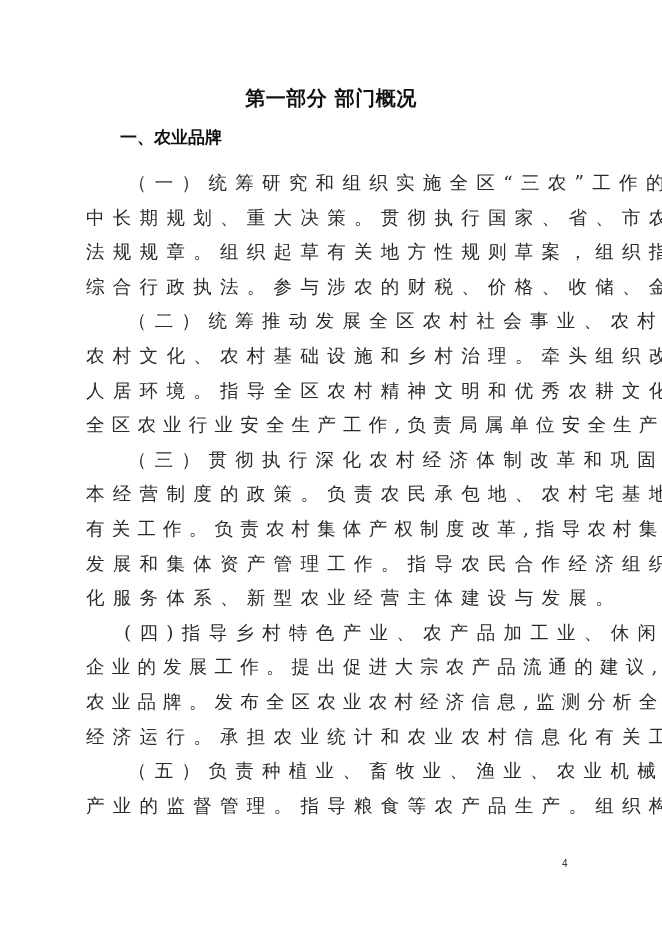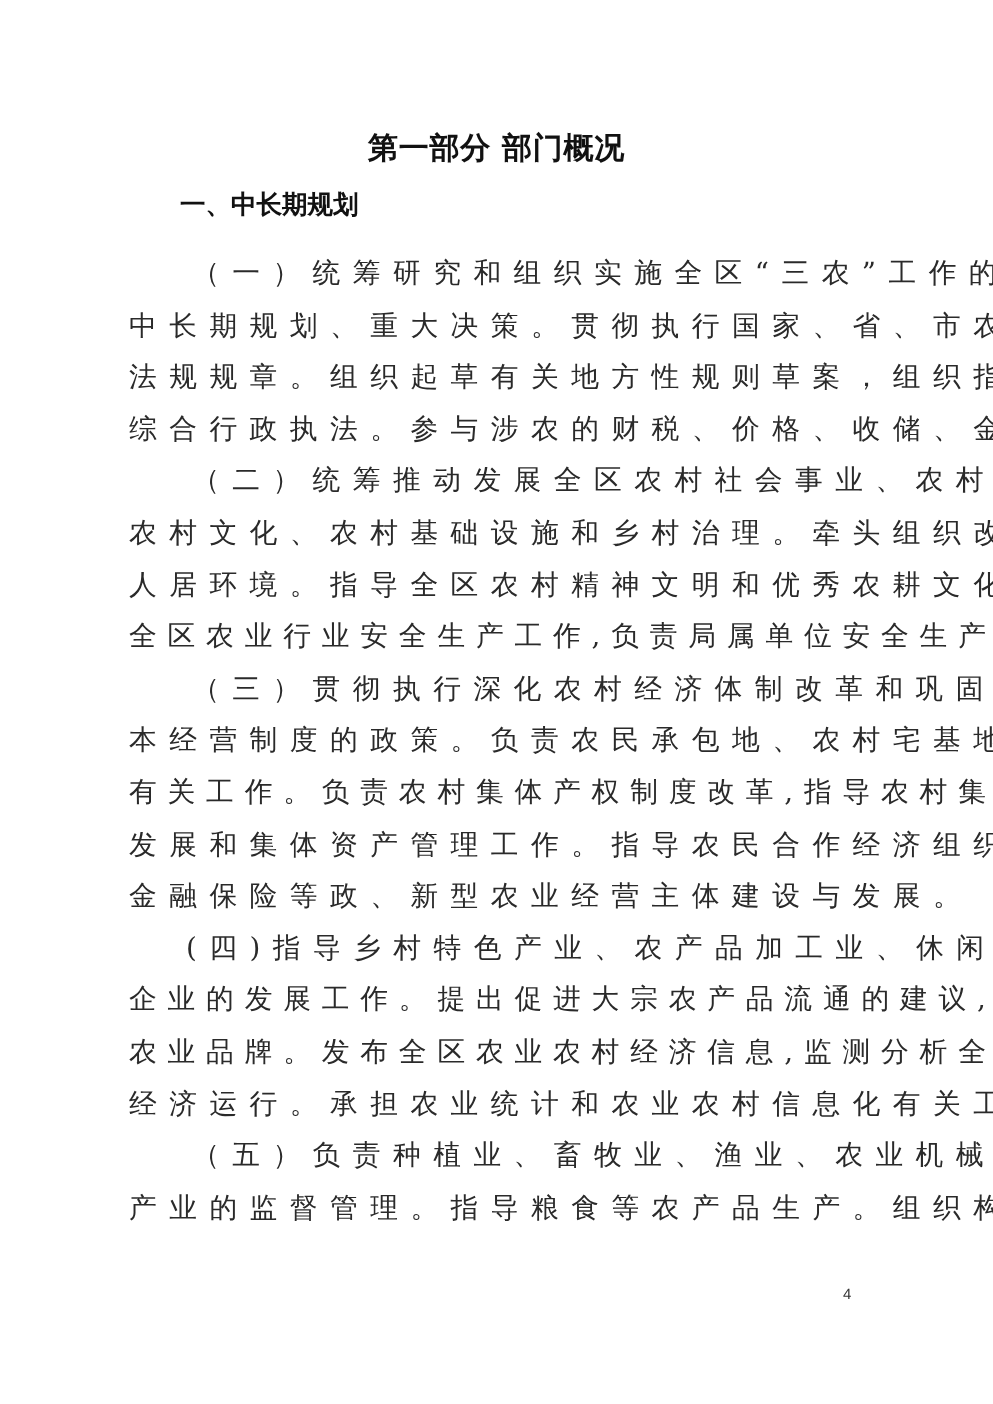--- a/index.html
+++ b/index.html
@@ -81,21 +81,21 @@
       color: #333;
     }
   </style>
 </head>
 <body>
 
 <div class="page">
 
   <div class="title">第一部分  部门概况</div>
 
-  <div class="section-heading">一、中长期规划</div>
+  <div class="section-heading">一、农业品牌</div>
 
   <div class="body-text">
 
     <div class="para">
       <span class="line indent">（一）统筹研究和组织实施全区“三农”工作的发展战略、</span>
       <span class="line">中长期规划、重大决策。贯彻执行国家、省、市农业农村法律</span>
       <span class="line">法规规章。组织起草有关地方性规则草案，组织指导全区农业</span>
       <span class="line">综合行政执法。参与涉农的财税、价格、收储、金融保险等政</span>
     </div>
 
@@ -104,21 +104,21 @@
       <span class="line">农村文化、农村基础设施和乡村治理。牵头组织改善全区农村</span>
       <span class="line">人居环境。指导全区农村精神文明和优秀农耕文化建设。指导</span>
       <span class="line tight">全区农业行业安全生产工作,负责局属单位安全生产工作。</span>
     </div>
 
     <div class="para">
       <span class="line indent">（三）贯彻执行深化农村经济体制改革和巩固完善农村基</span>
       <span class="line">本经营制度的政策。负责农民承包地、农村宅基地改革和管理</span>
       <span class="line tight">有关工作。负责农村集体产权制度改革,指导农村集体经济组织</span>
       <span class="line">发展和集体资产管理工作。指导农民合作经济组织、农业社会</span>
-      <span class="line">金融保险等政、新型农业经营主体建设与发展。</span>
+      <span class="line">化服务体系、新型农业经营主体建设与发展。</span>
     </div>
 
     <div class="para">
       <span class="line indent-small">(四)指导乡村特色产业、农产品加工业、休闲农业和乡镇</span>
       <span class="line tight">企业的发展工作。提出促进大宗农产品流通的建议,培育、保护</span>
       <span class="line tight">农业品牌。发布全区农业农村经济信息,监测分析全区农业农村</span>
       <span class="line">经济运行。承担农业统计和农业农村信息化有关工作。</span>
     </div>
 
     <div class="para">

